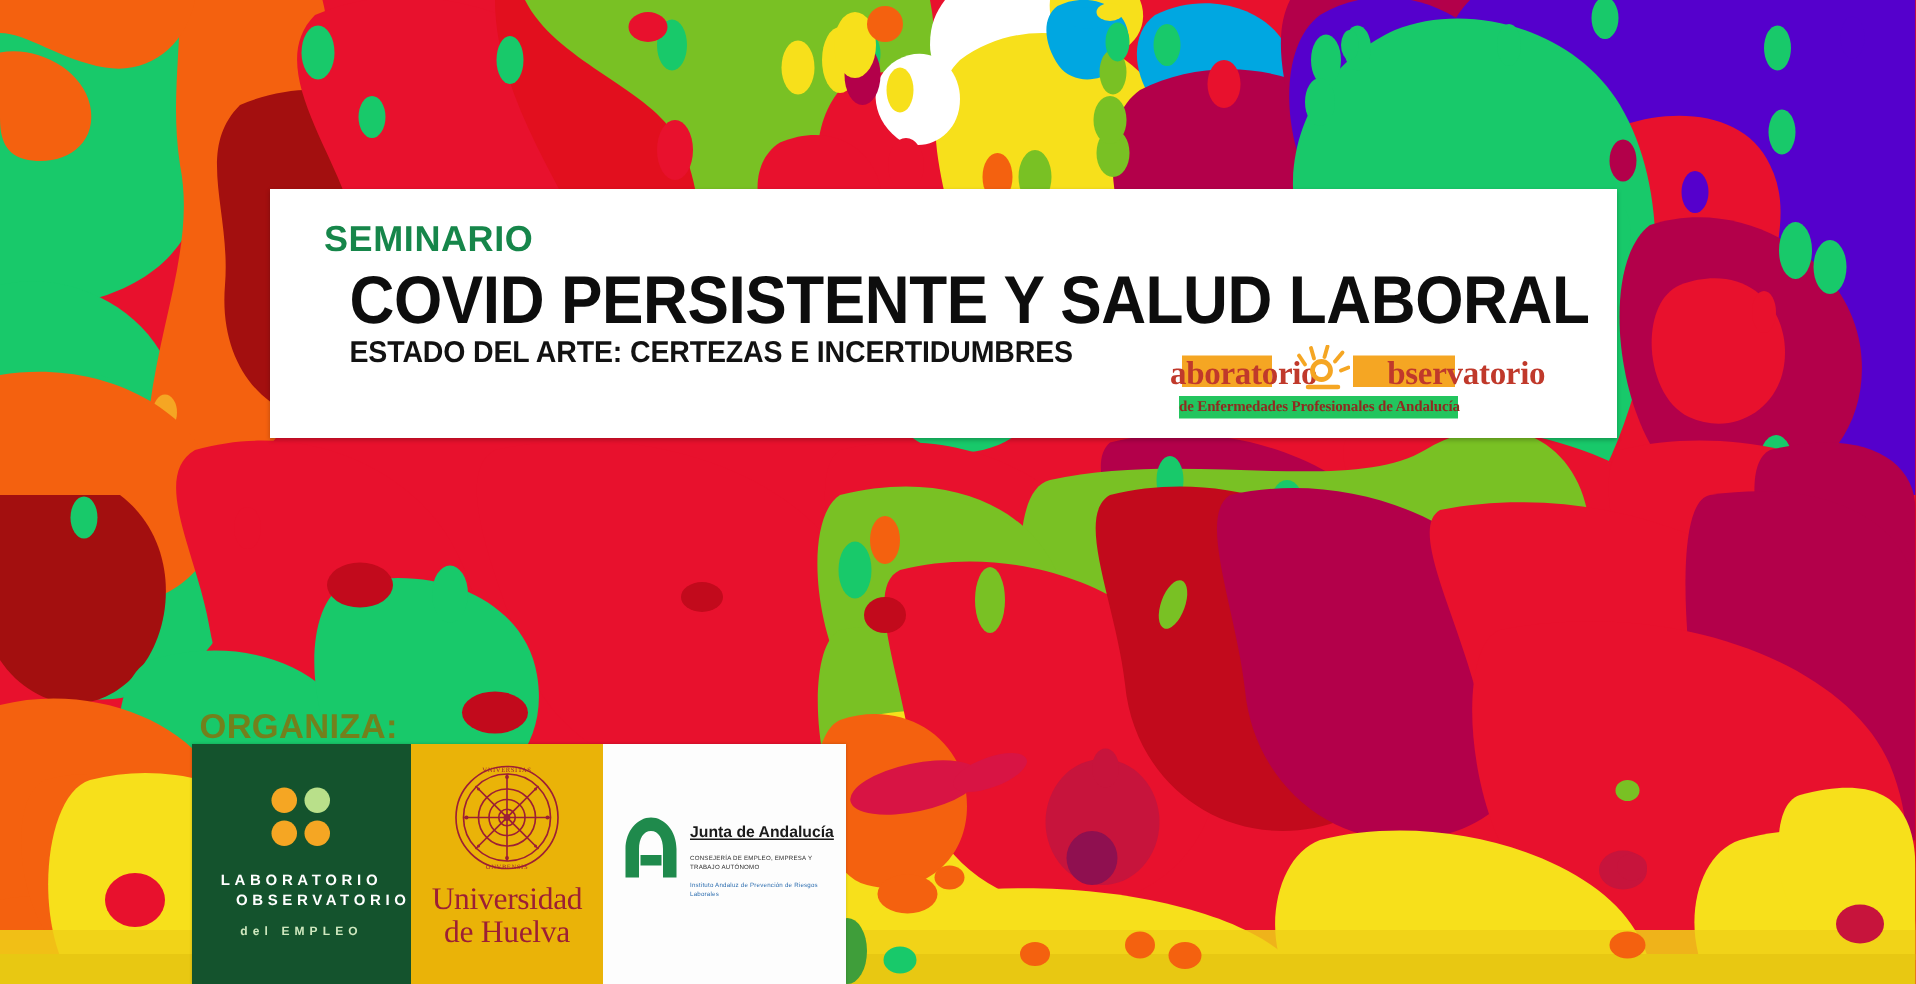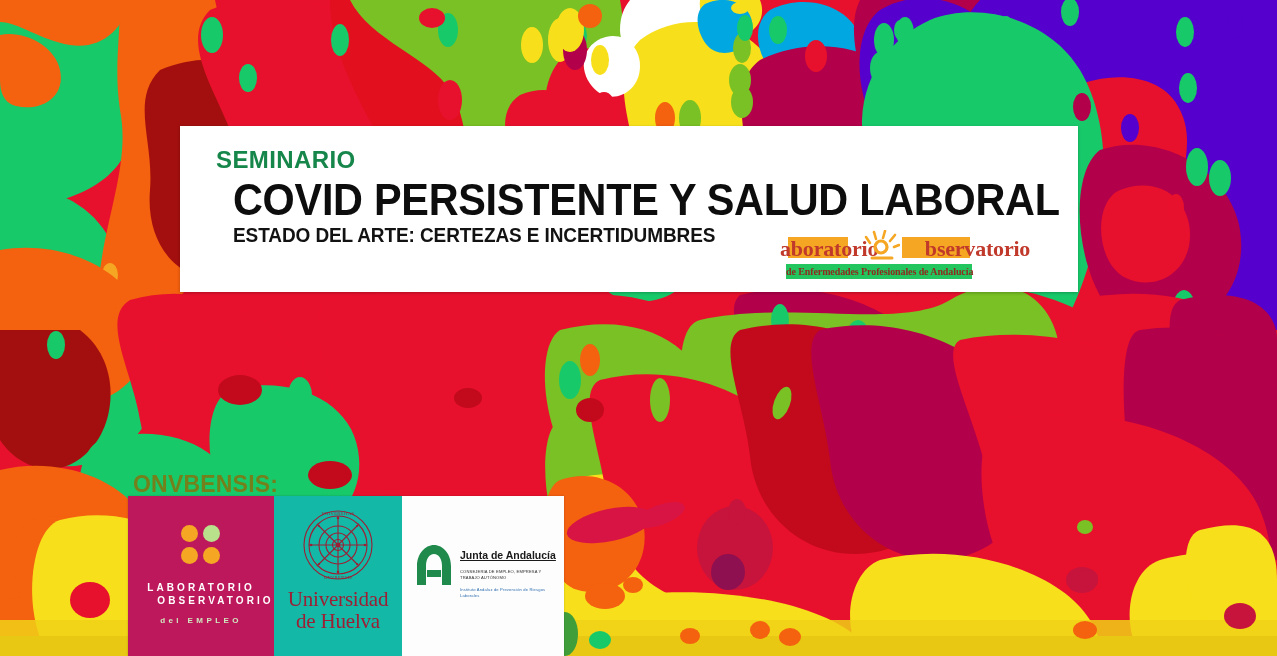--- a/index.html
+++ b/index.html
@@ -95,22 +95,22 @@
   }
 
   
   #sponsor-strip {
     position:absolute; left:128px; top:496px;
     width:436px; height:160px;
     display:flex;
     box-shadow:0 0 2px rgba(0,0,0,.2);
   }
   .sponsor-panel { position:relative; height:100%; }
-  #panel-iaprl { width:146px; background:#be185d; }
-  #panel-huelva { width:128px; background:#14b8a6; }
+  #panel-iaprl { width:146px; background:#14532d; }
+  #panel-huelva { width:128px; background:#eab308; }
   #panel-junta  { width:162px; background:#fdfdfd; }
 
   
   .dots { position:absolute; left:50%; top:29px; transform:translateX(-50%);
           width:40px; height:40px; }
   .dots i { position:absolute; width:17px; height:17px; border-radius:50%; display:block; }
   .dots i:nth-child(1){ left:0;  top:0;  background:#f5a623; }
   .dots i:nth-child(2){ left:22px; top:0;  background:#b9e08a; }
   .dots i:nth-child(3){ left:0;  top:22px; background:#f5a623; }
   .dots i:nth-child(4){ left:22px; top:22px; background:#f5a623; }
@@ -355,21 +355,21 @@
           <line x1="26" y1="11" x2="31" y2="5"></line>
           <line x1="30" y1="17" x2="35" y2="15"></line>
         </g>
         <circle cx="17" cy="17" r="6" fill="none" stroke="#f5a623" stroke-width="3.2"></circle>
         <path d="M8 28 L28 28" stroke="#f5a623" stroke-width="3" stroke-linecap="round"></path>
       </svg>
       <div class="lo-strap">de Enfermedades Profesionales de Andalucía</div>
     </div>
   </div>
 
-  <div id="organiza">ONVBENSIS:</div>
+  <div id="organiza">ORGANIZA:</div>
 
   <div id="sponsor-strip">
 
     <div class="sponsor-panel" id="panel-iaprl">
       <div class="dots">
         <i></i>
           <i></i>
           <i></i>
           <i></i>
       </div>

